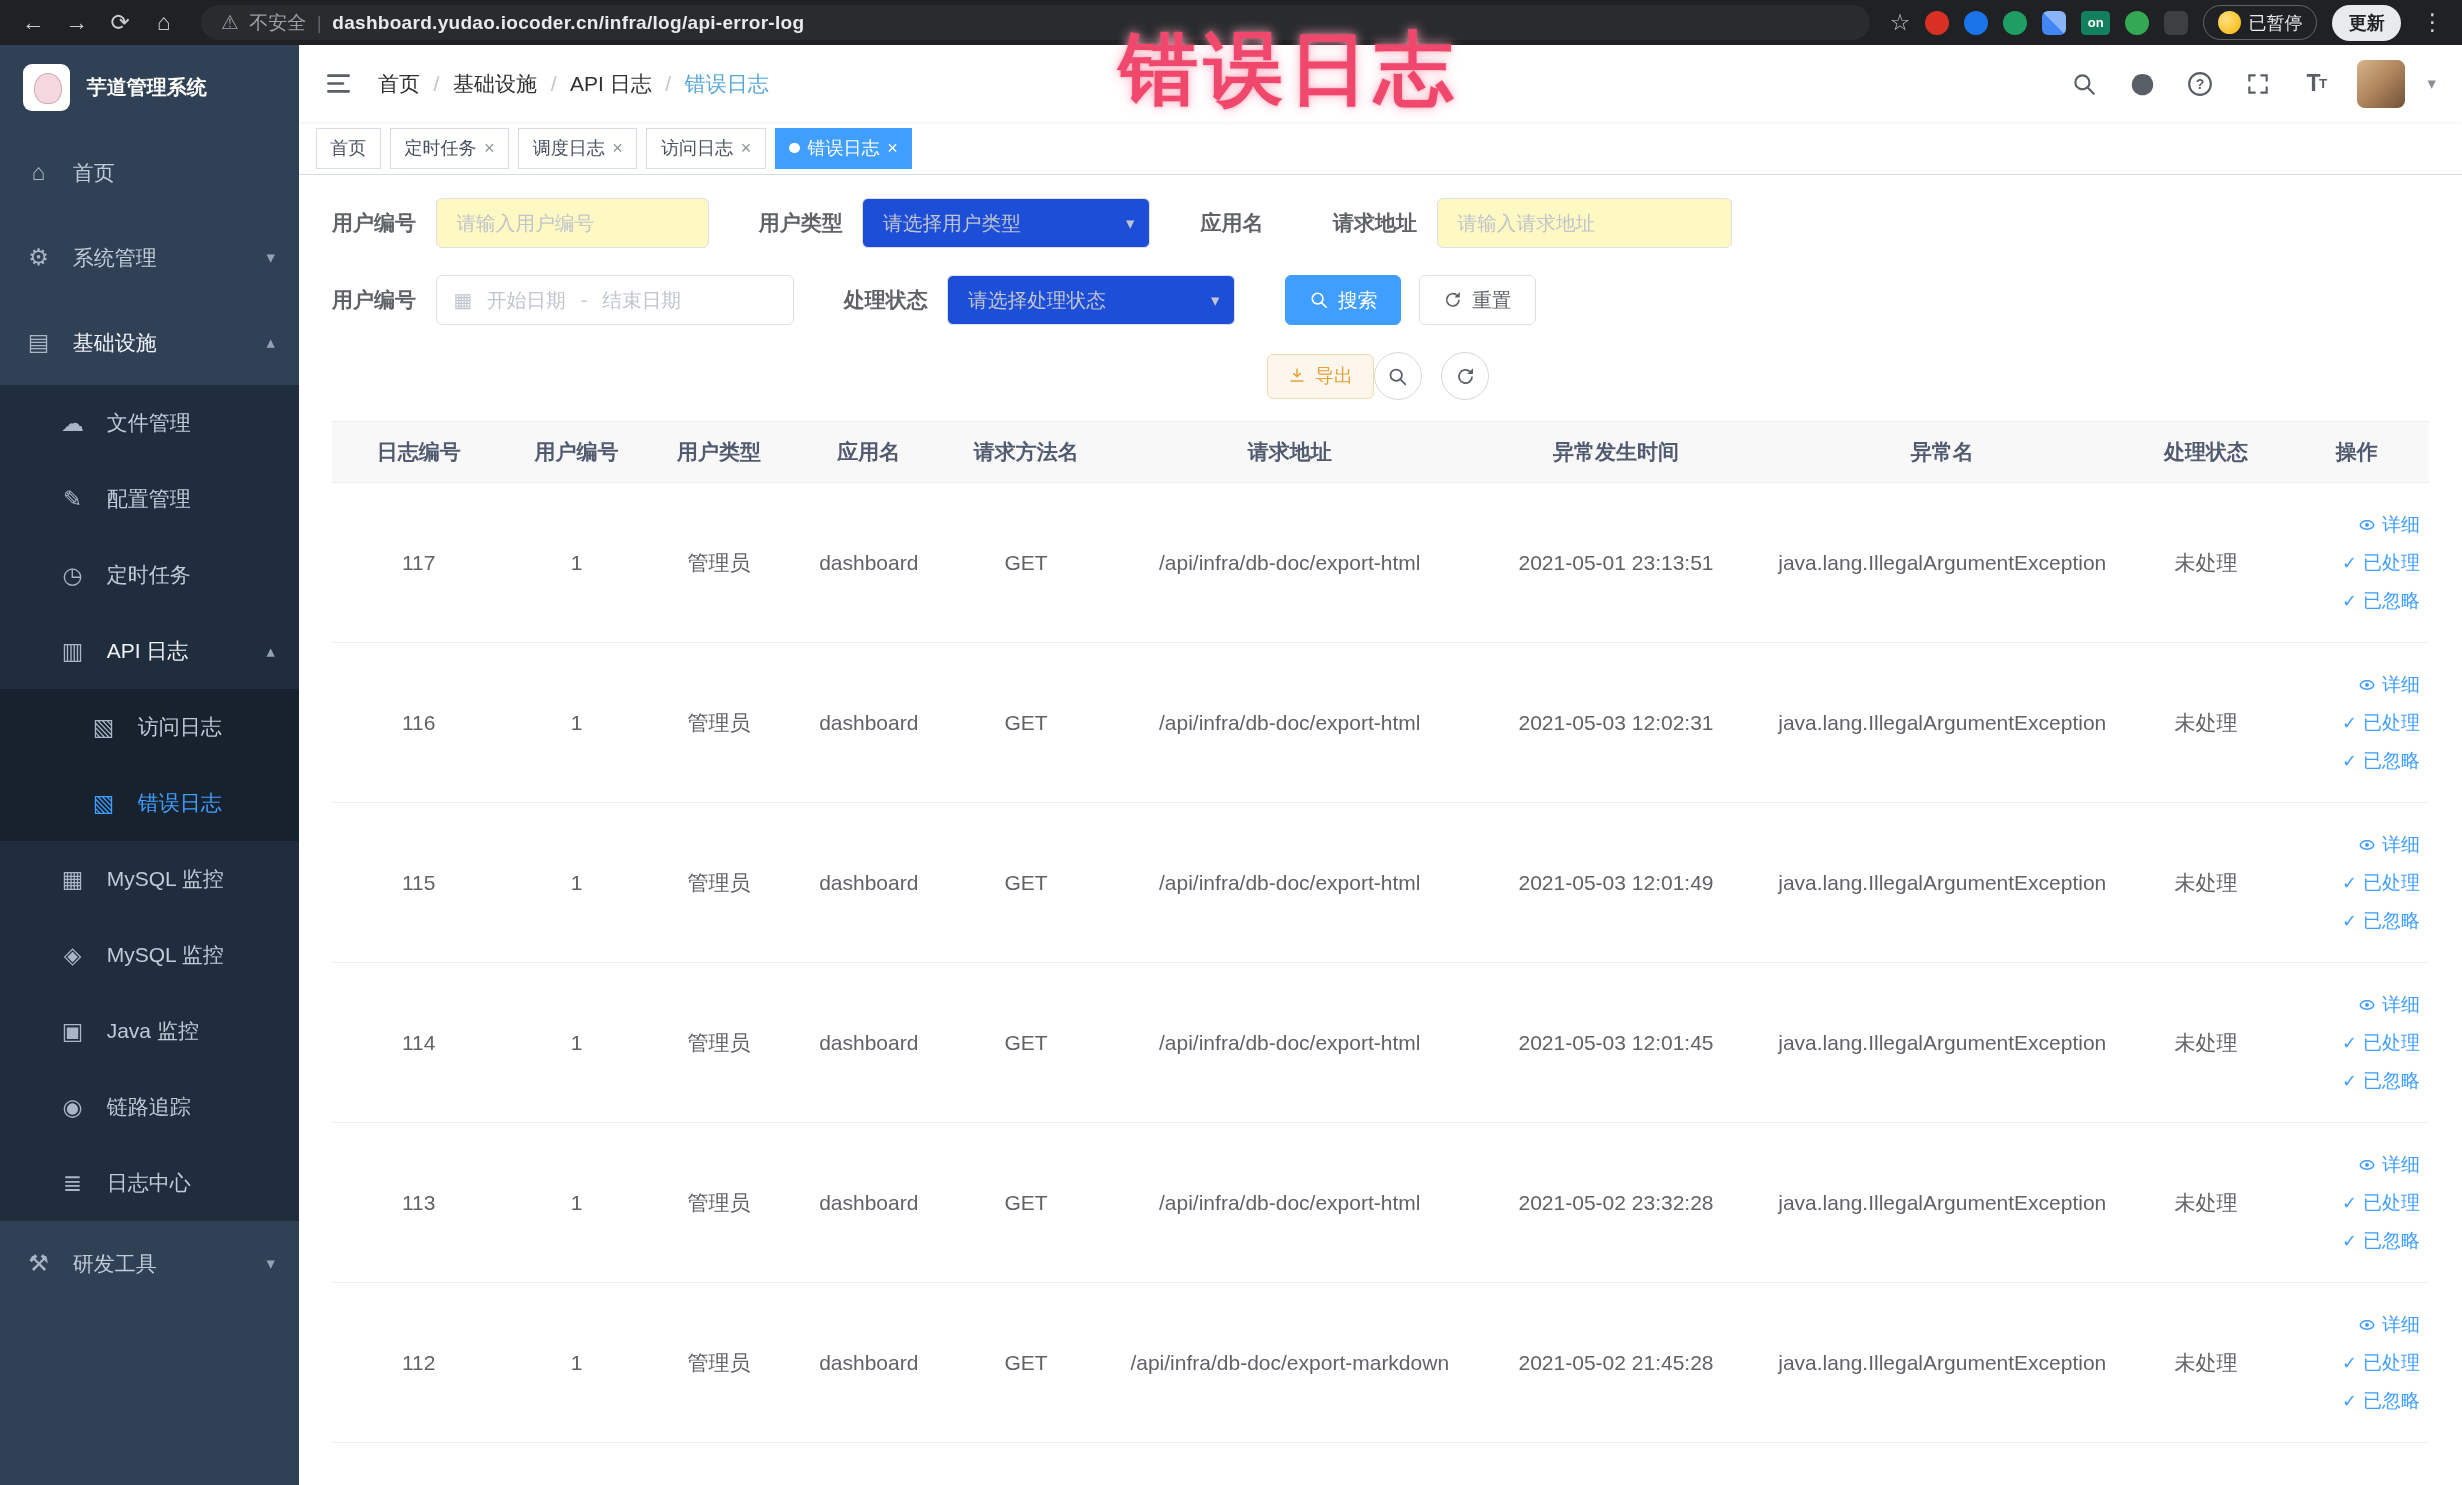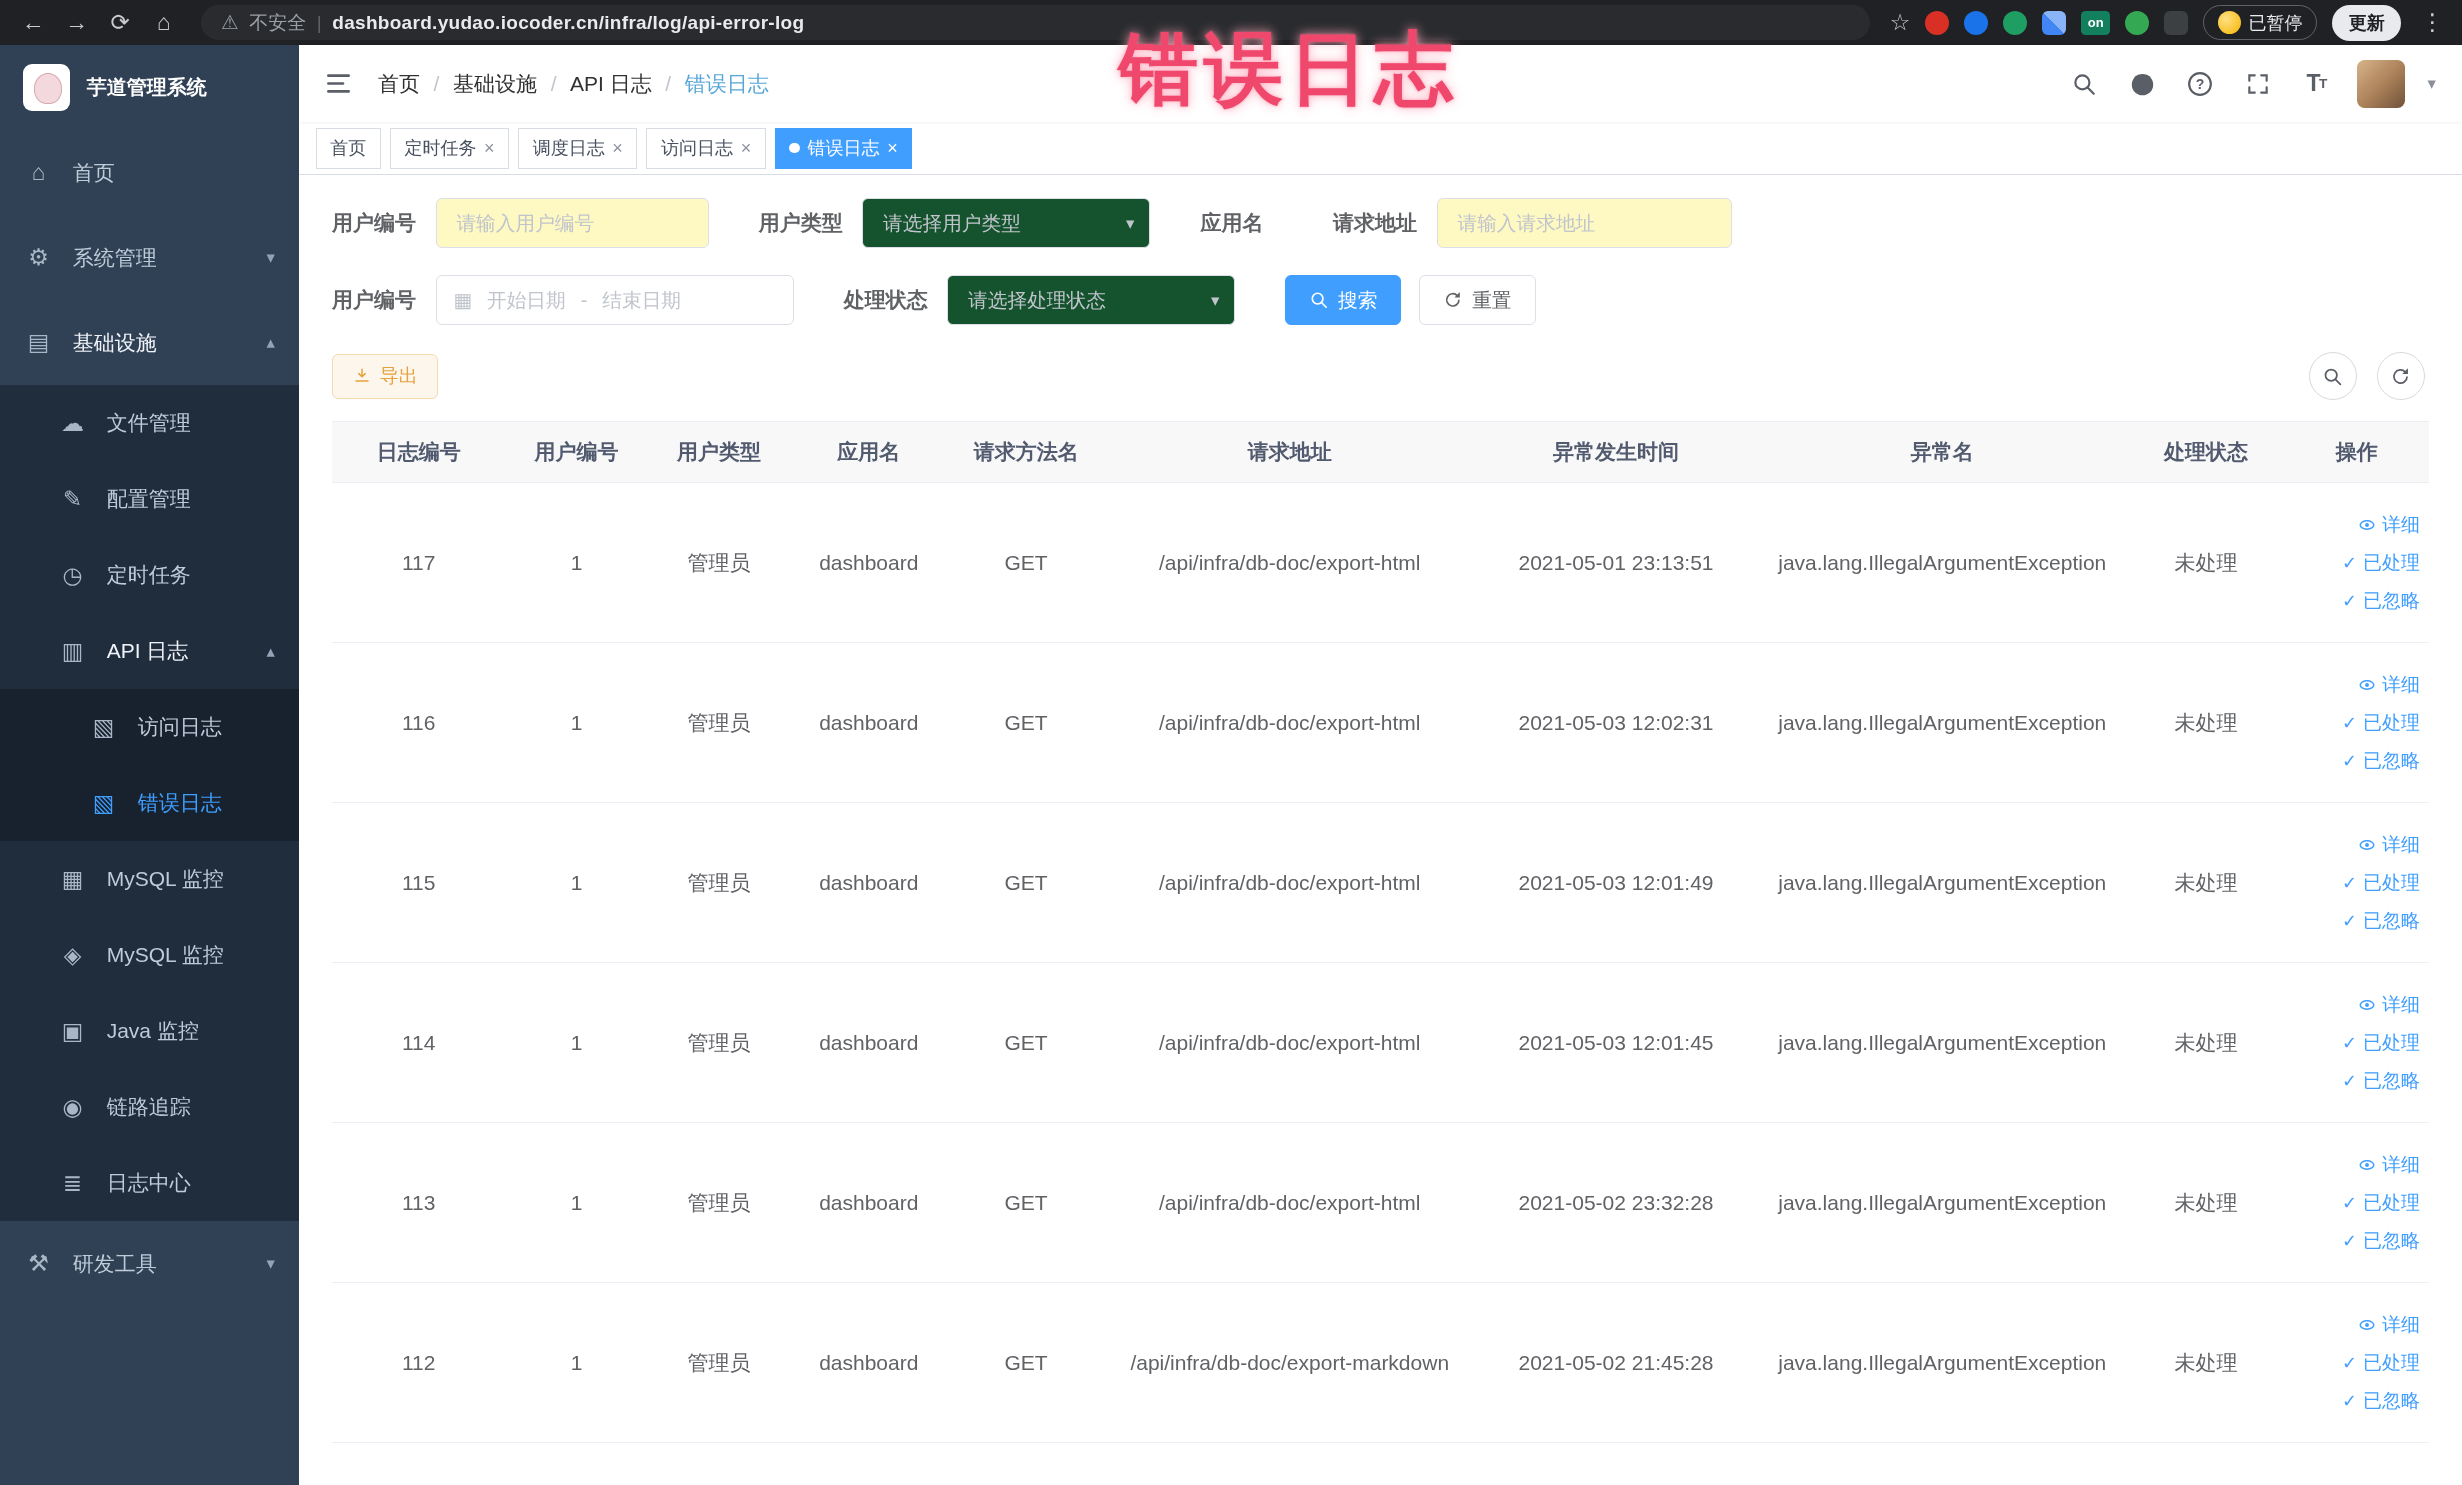--- a/index.html
+++ b/index.html
@@ -82,36 +82,36 @@
   
   .content { flex:1; padding:23px 33px 12px 33px; overflow:hidden; background:#fff; }
 
   .filter-row { display:flex; align-items:center; margin-bottom:27px; }
   .f-item { display:flex; align-items:center; margin-right:50px; }
   .f-label { font-size:21px; font-weight:700; color:#606266; margin-right:19.7px; white-space:nowrap; }
   .f-input { height:50px; border:0.8px solid #dcdfe6; border-radius:6px; padding:0 19.7px; font-size:19.7px;
              color:#606266; background:#fef9c3; outline:none; font-family:inherit; }
   .f-input::placeholder { color:#c0c4cc; }
   .w360 { width:273px; } .w380 { width:288px; } .w390 { width:295px; }
-  .f-select { position:relative; height:50px; border:0.8px solid #dcdfe6; border-radius:6px; background:#14532d;
+  .f-select { position:relative; height:50px; border:0.8px solid #dcdfe6; border-radius:6px; background:#1d4ed8;
               display:flex; align-items:center; padding:0 42px 0 19.7px; font-size:19.7px; color:#c0c4cc; cursor:pointer; }
   .f-select .caret { position:absolute; right:15px; color:#c0c4cc; font-size:16.7px; }
   .date-range { width:358px; height:50px; border:0.8px solid #dcdfe6; border-radius:6px; background:#fff;
                 display:flex; align-items:center; gap:15px; padding:0 16.7px; font-size:19.7px; color:#c0c4cc; cursor:pointer; }
   .date-range .cal { font-size:19.7px; color:#c0c4cc; }
   .date-range .rsep { color:#c0c4cc; }
 
   .btn { height:50px; border-radius:6px; font-size:19.7px; display:inline-flex; align-items:center;
          gap:9px; padding:0 23px; border:0.8px solid transparent; cursor:pointer; font-family:inherit; white-space:nowrap; }
   .btn-primary { background:#409eff; border-color:#409eff; color:#fff; }
   .btn-default { background:#fff; border-color:#dcdfe6; color:#606266; }
   .btn-warn-plain { background:#fdf6ec; border-color:#f5dab1; color:#e6a23c; height:45px; font-size:19px; padding:0 19.7px; }
   .btn + .btn { margin-left:18px; }
 
-  .toolbar-row { display:flex; align-items:center; justify-content:space-between; margin-bottom:21px; }
+  .toolbar-row { display:flex; align-items:center; justify-content:center; margin-bottom:21px; }
   .circle-btns { display:flex; gap:19.7px; margin-right:4.5px; }
   .circle-btn { width:48px; height:48px; border-radius:50%; border:0.8px solid #d9d9d9; background:#fff;
                 display:flex; align-items:center; justify-content:center; color:#5a5e66; cursor:pointer; }
 
   
   table.grid { width:100%; border-collapse:collapse; table-layout:fixed; }
   .grid thead th { background:#f8f8f9; color:#515a6e; font-weight:700; font-size:21px; height:61px;
                    border-top:0.8px solid #ebeef5; border-bottom:0.8px solid #ebeef5; text-align:center;
                    padding:0 7.6px; white-space:nowrap; }
   .grid tbody td { font-size:21px; color:#606266; text-align:center; border-bottom:0.8px solid #ebeef5;

